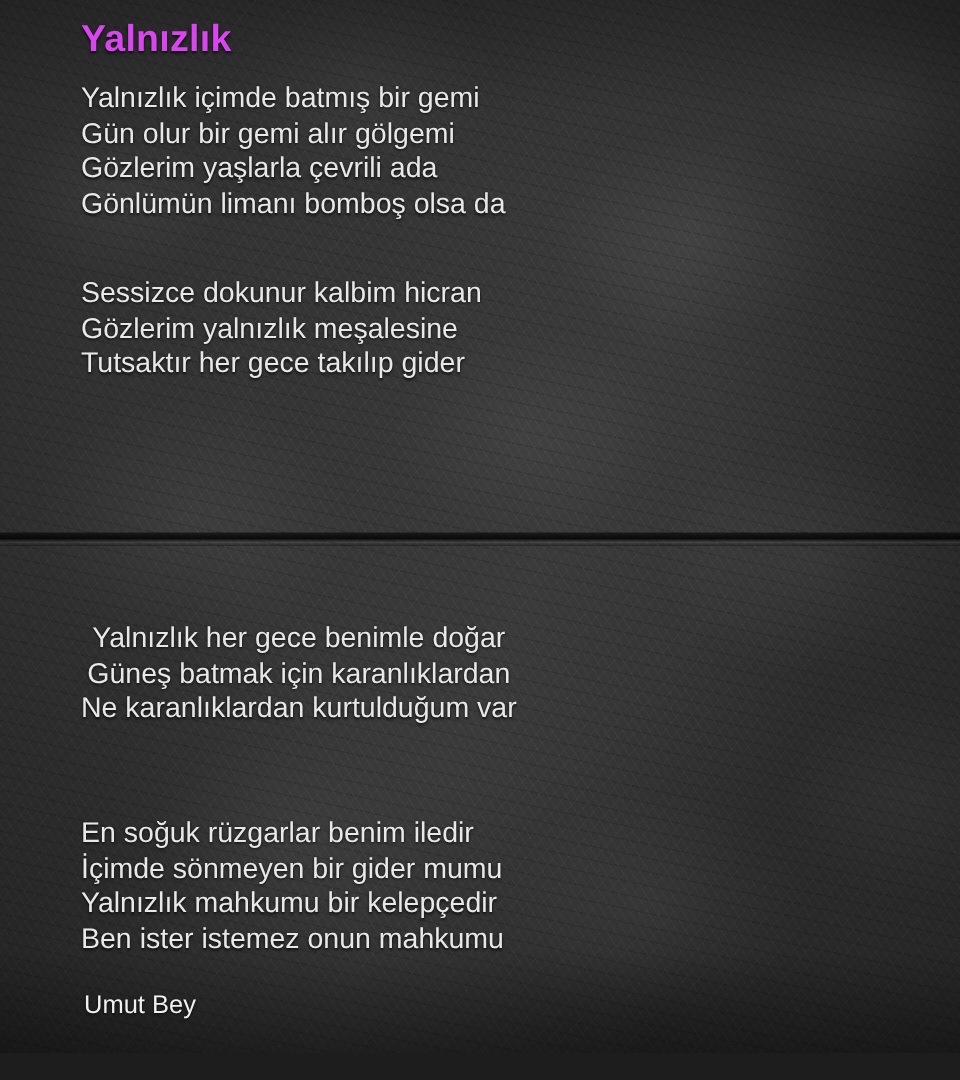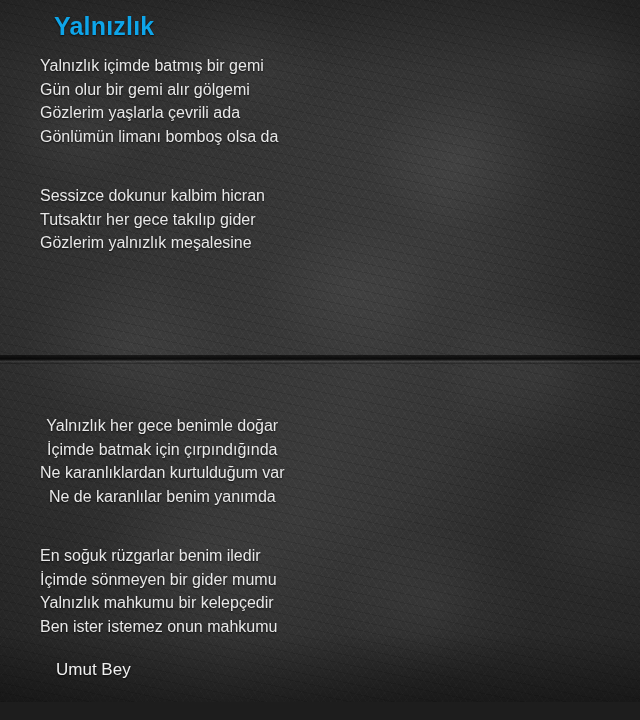--- a/index.html
+++ b/index.html
@@ -73,30 +73,30 @@
     z-index: 3;
     height: 100%;
   }
 
   .title {
     position: absolute;
     left: 54px;
     top: 12px;
     font-size: 25px;
     font-weight: bold;
-    color: #0ea5e9;
+    color: #d946ef;
     letter-spacing: 0.2px;
     text-shadow: 0 1px 2px rgba(0,0,0,0.75);
   }
 
   .stanza {
     position: absolute;
-    left: 40px;
+    left: 54px;
     color: #e8e8e8;
-    font-size: 16px;
+    font-size: 19px;
     line-height: 23.5px;
     text-shadow: 0 1px 2px rgba(0,0,0,0.8);
     white-space: nowrap;
   }
   .stanza .line { display: block; }
 
   .s1 { top: 54px; }
   .s2 { top: 184px; }
   .s3 { top: 414px; text-align: center; }
   .s4 { top: 544px; }
@@ -134,29 +134,28 @@
 
     <div class="stanza s1">
       <span class="line">Yalnızlık içimde batmış bir gemi</span>
       <span class="line">Gün olur bir gemi alır gölgemi</span>
       <span class="line">Gözlerim yaşlarla çevrili ada</span>
       <span class="line">Gönlümün limanı bomboş olsa da</span>
     </div>
 
     <div class="stanza s2">
       <span class="line">Sessizce dokunur kalbim hicran</span>
+      <span class="line">Gözlerim yalnızlık meşalesine</span>
       <span class="line">Tutsaktır her gece takılıp gider</span>
-      <span class="line">Gözlerim yalnızlık meşalesine</span>
     </div>
 
     <div class="stanza s3">
       <span class="line">Yalnızlık her gece benimle doğar</span>
-      <span class="line">İçimde batmak için çırpındığında</span>
+      <span class="line">Güneş batmak için karanlıklardan</span>
       <span class="line">Ne karanlıklardan kurtulduğum var</span>
-      <span class="line">Ne de karanlılar benim yanımda</span>
     </div>
 
     <div class="stanza s4">
       <span class="line">En soğuk rüzgarlar benim iledir</span>
       <span class="line">İçimde sönmeyen bir gider mumu</span>
       <span class="line">Yalnızlık mahkumu bir kelepçedir</span>
       <span class="line">Ben ister istemez onun mahkumu</span>
     </div>
 
     <div class="author">Umut Bey</div>

